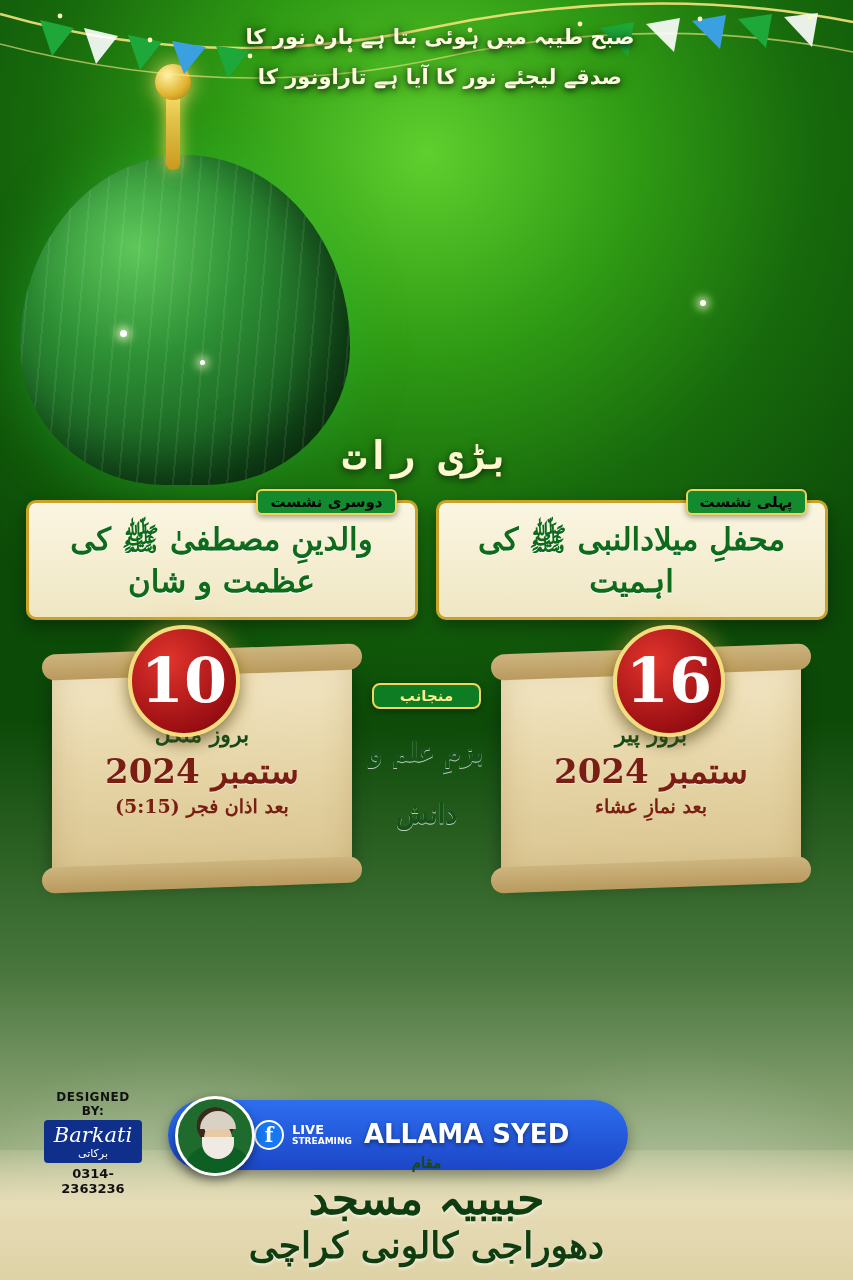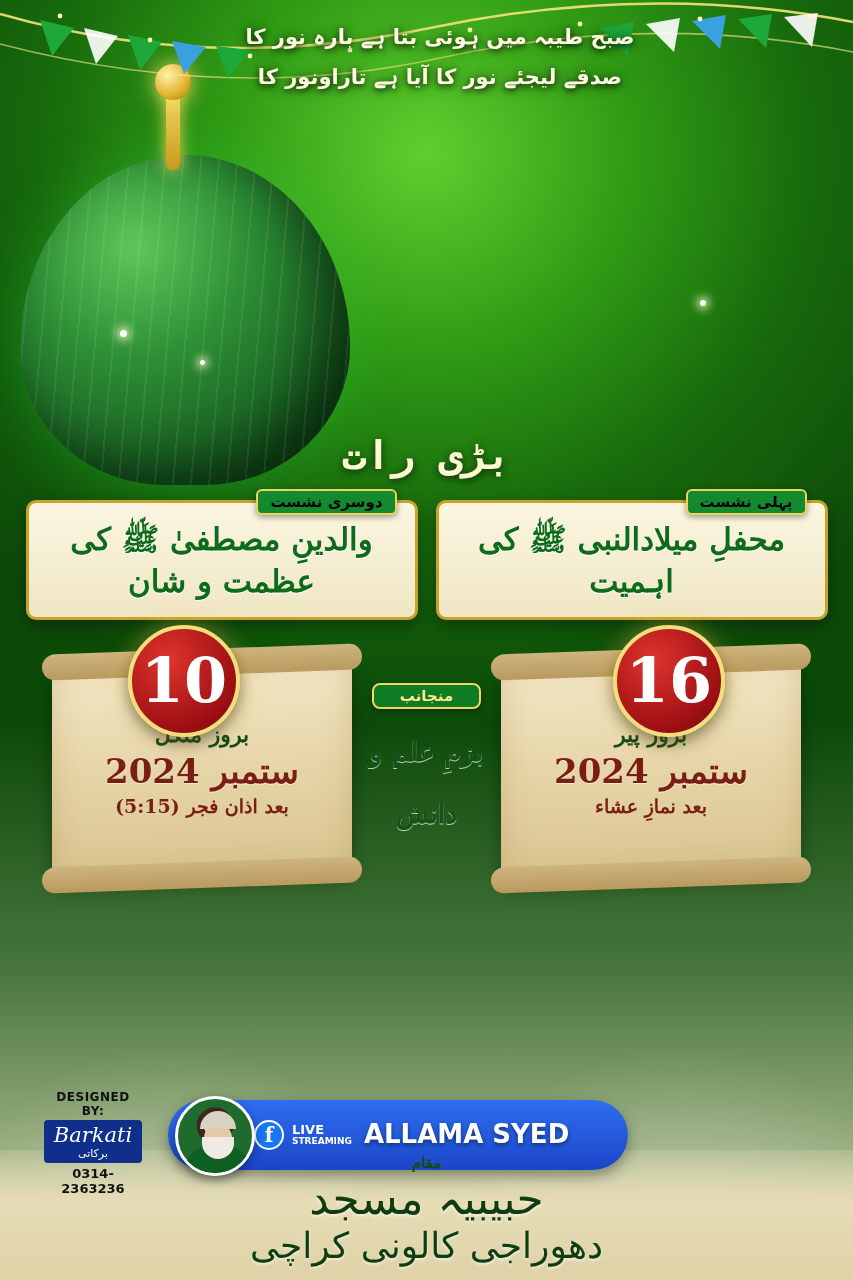--- a/index.html
+++ b/index.html
@@ -260,21 +260,21 @@
   .venue {
     position: absolute; left: 0; right: 0; bottom: 14px;
     text-align: center; direction: rtl;
   }
   .venue .masjid-logo {
     display: inline-block; margin-bottom: 2px;
     font-family: "DejaVu Serif", serif; font-size: 15px; color: #1a4a12; font-weight: bold;
   }
   .venue .line {
     font-family: "DejaVu Serif", serif;
-    font-size: 44px; font-weight: normal; color: #0f3d10;
+    font-size: 44px; font-weight: bold; color: #0f3d10;
     text-shadow: 0 2px 3px rgba(255,255,255,.6);
     line-height: 1.15;
   }
 </style>
 </head>
 <body>
 
 <div class="poster">
 
   <div class="bg-mosque"></div>

